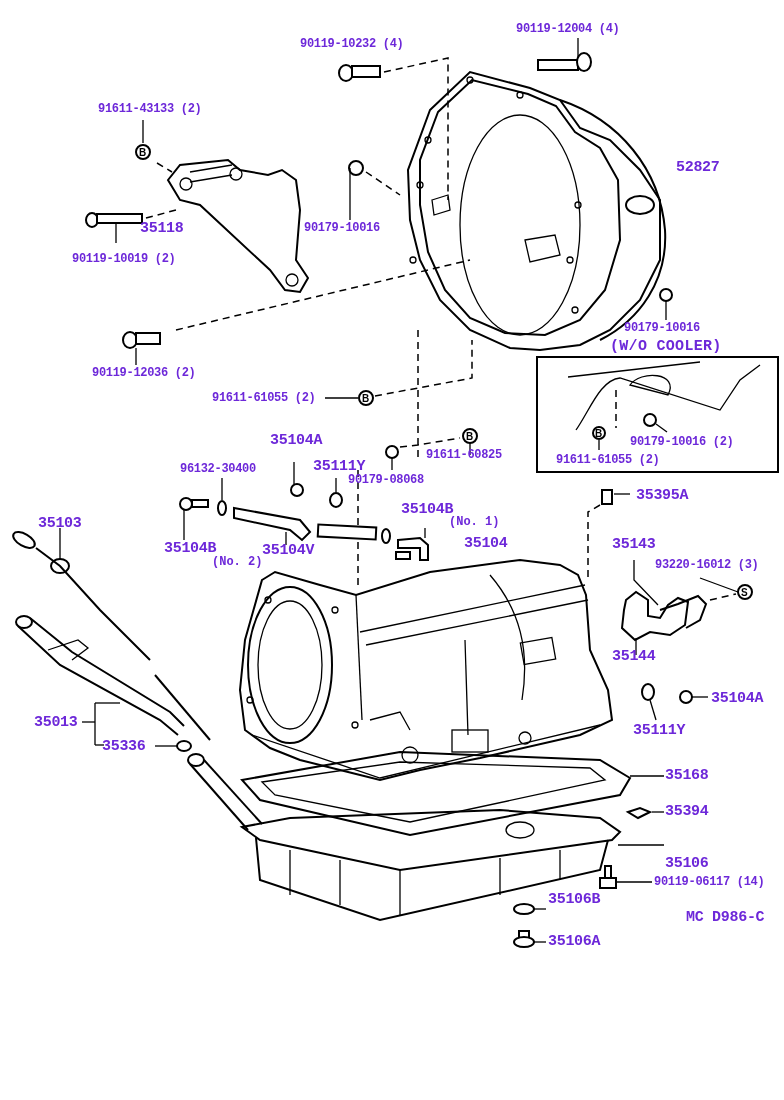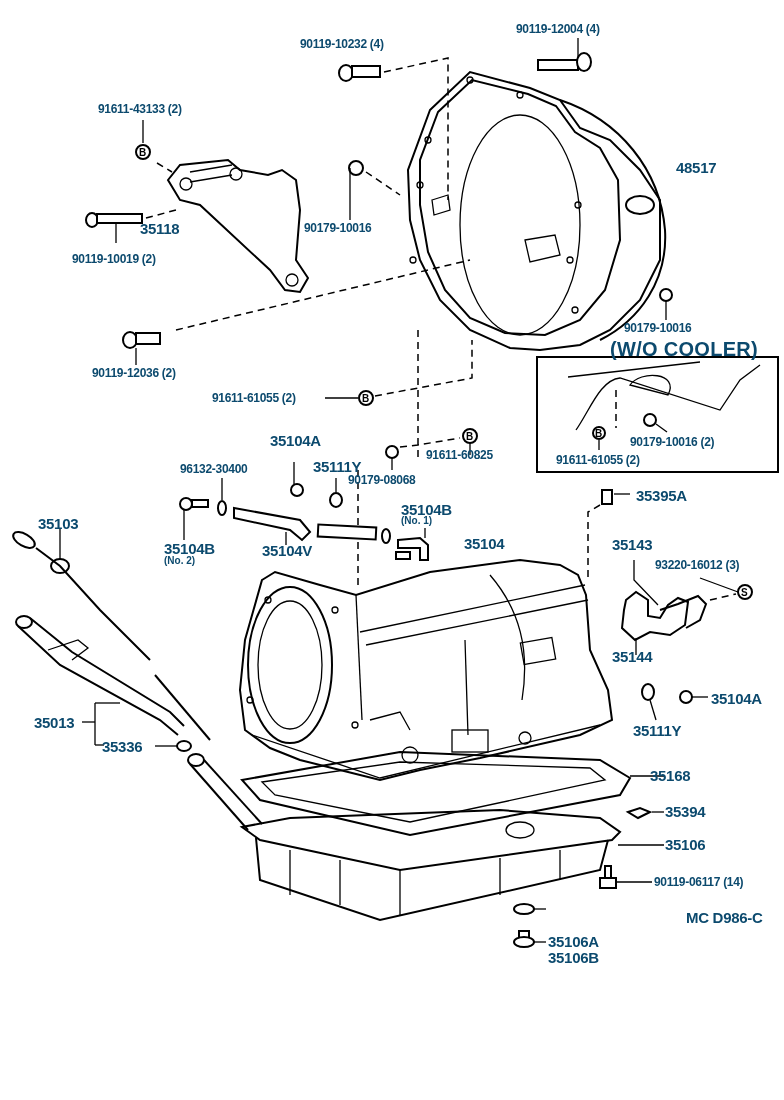--- a/index.html
+++ b/index.html
@@ -1,22 +1,22 @@
 <!DOCTYPE html>
 <html><head>
 <meta charset="utf-8">
 <style>
   html, body { margin:0; padding:0; background:#ffffff; }
   #canvas { position:relative; width:784px; height:1100px; background:#fff; overflow:hidden; }
   svg#art { position:absolute; left:0; top:0; }
-  .lbl { position:absolute; font-family:Liberation Sans, sans-serif; font-weight:bold; color:#0c4a6e; white-space:nowrap; line-height:1; }
+  .lbl { position:absolute; font-family:Liberation Mono, monospace; font-weight:bold; color:#6d28d9; white-space:nowrap; line-height:1; }
   .s { font-size:12px; letter-spacing:-0.3px; }
   .m { font-size:15px; letter-spacing:-0.3px; }
-  .tiny { font-size:10px; }
-  .hdr { font-size:20px; letter-spacing:0.3px; }
+  .tiny { font-size:12px;margin-left:48px; }
+  .hdr { font-size:15px; letter-spacing:0.3px; }
   .ln { fill:none; stroke:#000; stroke-width:2; }
   .th { fill:none; stroke:#000; stroke-width:1.3; }
   .ds { fill:none; stroke:#000; stroke-width:1.5; stroke-dasharray:7 5; }
   .part { fill:#fff; stroke:#000; stroke-width:2; }
   .mark text { font-family:"Liberation Sans", sans-serif; font-weight:bold; font-size:10px; }
 </style>
 </head>
 <body>
 
 <div id="canvas">
@@ -255,21 +255,21 @@
   <g>
     <rect class="part" x="519" y="931" width="10" height="8"></rect>
     <ellipse class="part" cx="524" cy="942" rx="10" ry="5"></ellipse>
     <line class="th" x1="534" y1="942" x2="546" y2="942"></line>
   </g>
 </svg>
 
 <span class="lbl s" style="left:300px;top:38px">90119-10232 (4)</span>
 <span class="lbl s" style="left:516px;top:23px">90119-12004 (4)</span>
 <span class="lbl s" style="left:98px;top:103px">91611-43133 (2)</span>
-<span class="lbl m" style="left:676px;top:160px">48517</span>
+<span class="lbl m" style="left:676px;top:160px">52827</span>
 <span class="lbl m" style="left:140px;top:221px">35118</span>
 <span class="lbl s" style="left:304px;top:222px">90179-10016</span>
 <span class="lbl s" style="left:72px;top:253px">90119-10019 (2)</span>
 <span class="lbl s" style="left:624px;top:322px">90179-10016</span>
 <span class="lbl hdr" style="left:610px;top:339px">(W/O COOLER)</span>
 <span class="lbl s" style="left:92px;top:367px">90119-12036 (2)</span>
 <span class="lbl s" style="left:212px;top:392px">91611-61055 (2)</span>
 <span class="lbl s" style="left:630px;top:436px">90179-10016 (2)</span>
 <span class="lbl s" style="left:556px;top:454px">91611-61055 (2)</span>
 <span class="lbl m" style="left:270px;top:433px">35104A</span>
@@ -285,21 +285,21 @@
 <span class="lbl tiny" style="left:164px;top:556px">(No. 2)</span>
 <span class="lbl m" style="left:262px;top:543px">35104V</span>
 <span class="lbl m" style="left:464px;top:536px">35104</span>
 <span class="lbl m" style="left:612px;top:537px">35143</span>
 <span class="lbl s" style="left:655px;top:559px">93220-16012 (3)</span>
 <span class="lbl m" style="left:612px;top:649px">35144</span>
 <span class="lbl m" style="left:711px;top:691px">35104A</span>
 <span class="lbl m" style="left:633px;top:723px">35111Y</span>
 <span class="lbl m" style="left:34px;top:715px">35013</span>
 <span class="lbl m" style="left:102px;top:739px">35336</span>
-<span class="lbl m" style="left:650px;top:768px">35168</span>
+<span class="lbl m" style="left:665px;top:768px">35168</span>
 <span class="lbl m" style="left:665px;top:804px">35394</span>
-<span class="lbl m" style="left:665px;top:837px">35106</span>
+<span class="lbl m" style="left:665px;top:856px">35106</span>
 <span class="lbl s" style="left:654px;top:876px">90119-06117 (14)</span>
-<span class="lbl m" style="left:548px;top:950px">35106B</span>
+<span class="lbl m" style="left:548px;top:892px">35106B</span>
 <span class="lbl m" style="left:548px;top:934px">35106A</span>
 <span class="lbl m" style="left:686px;top:910px">MC D986-C</span>
 
 </div>
 
 </body></html>

